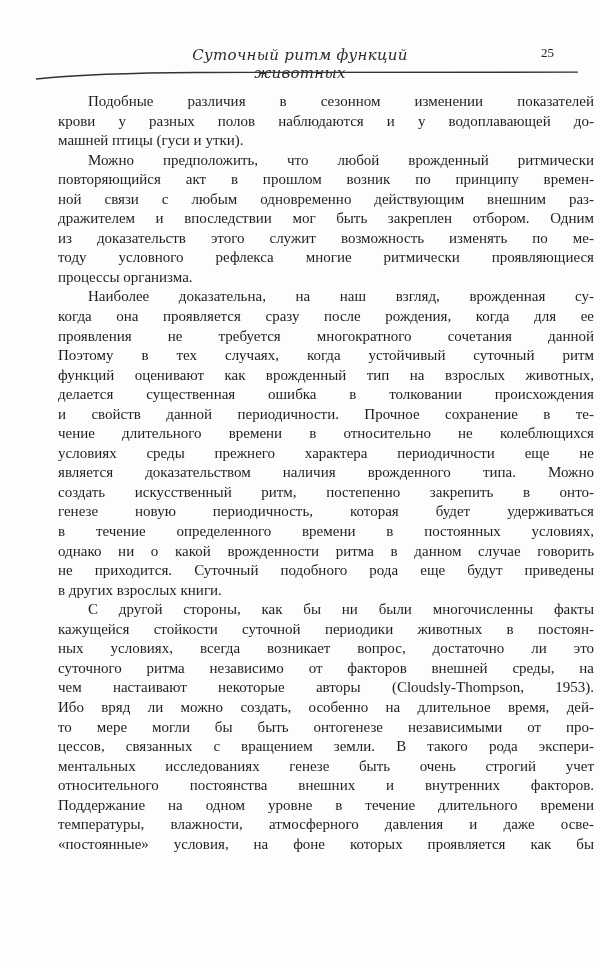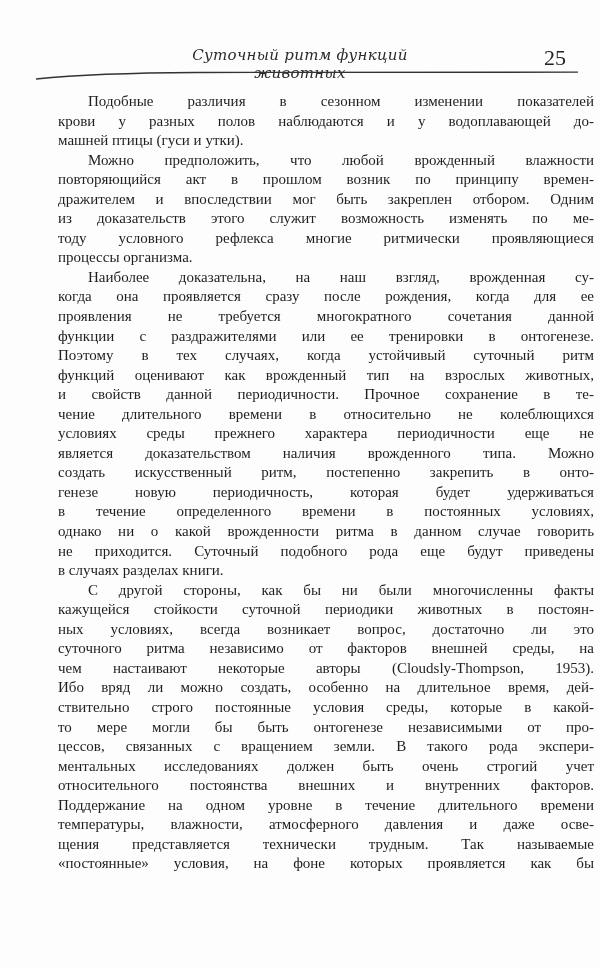--- a/index.html
+++ b/index.html
@@ -5,22 +5,22 @@
   html, body { margin: 0; padding: 0; background: #ffffff; }
   body { width: 600px; height: 967px; position: relative; overflow: hidden; }
   .page { position: absolute; left: 0; top: 0; width: 600px; height: 967px; background: #fdfdfd; }
   .running-head {
     position: absolute; left: 150px; top: 46px; width: 300px;
     text-align: center;
     font-family: "DejaVu Serif", serif; font-style: italic;
     font-size: 15px; color: #2a2a2a; letter-spacing: 0.3px;
   }
   .page-number {
-    position: absolute; left: 536px; top: 45px; width: 30px; text-align: right;
-    font-family: "Liberation Serif", serif; font-size: 22px; color: #222;
+    position: absolute; left: 524px; top: 45px; width: 30px; text-align: right;
+    font-family: "Liberation Serif", serif; font-size: 13px; color: #222;
   }
   .rule {
     position: absolute; left: 36px; top: 71px; width: 542px; height: 10px;
   }
   .body-text {
     position: absolute; left: 32px; top: 92px; width: 536px;
     font-family: "Liberation Serif", serif; font-size: 15px; line-height: 19.55px;
     color: #1e1e1e; text-align: justify; margin-left: 26px;
   }
   .line { display: block; white-space: nowrap; height: 19.55px; text-align: justify; text-align-last: justify; }
@@ -36,53 +36,52 @@
   <svg class="rule" viewBox="0 0 542 10" preserveAspectRatio="none">
     <path d="M0 8 Q 60 2 160 1.5 L 542 1.2" stroke="#333" stroke-width="1.3" fill="none"></path>
   </svg>
 
   <div class="body-text">
 
     <span class="line indent">Подобные различия в сезонном изменении показателей</span>
     <span class="line">крови у разных полов наблюдаются и у водоплавающей до-</span>
     <span class="line last">машней птицы (гуси и утки).</span>
 
-    <span class="line indent">Можно предположить, что любой врожденный влажности</span>
+    <span class="line indent">Можно предположить, что любой врожденный ритмически</span>
     <span class="line">повторяющийся акт в прошлом возник по принципу времен-</span>
+    <span class="line">ной связи с любым одновременно действующим внешним раз-</span>
     <span class="line">дражителем и впоследствии мог быть закреплен отбором. Одним</span>
     <span class="line">из доказательств этого служит возможность изменять по ме-</span>
     <span class="line">тоду условного рефлекса многие ритмически проявляющиеся</span>
     <span class="line last">процессы организма.</span>
 
     <span class="line indent">Наиболее доказательна, на наш взгляд, врожденная су-</span>
     <span class="line">когда она проявляется сразу после рождения, когда для ее</span>
     <span class="line">проявления не требуется многократного сочетания данной</span>
-    <span class="line">функции с раздражителями или ее тренировки в онтогенезе.</span>
     <span class="line">Поэтому в тех случаях, когда устойчивый суточный ритм</span>
     <span class="line">функций оценивают как врожденный тип на взрослых животных,</span>
+    <span class="line">делается существенная ошибка в толковании происхождения</span>
     <span class="line">и свойств данной периодичности. Прочное сохранение в те-</span>
     <span class="line">чение длительного времени в относительно не колеблющихся</span>
     <span class="line">условиях среды прежнего характера периодичности еще не</span>
     <span class="line">является доказательством наличия врожденного типа. Можно</span>
     <span class="line">создать искусственный ритм, постепенно закрепить в онто-</span>
     <span class="line">генезе новую периодичность, которая будет удерживаться</span>
     <span class="line">в течение определенного времени в постоянных условиях,</span>
     <span class="line">однако ни о какой врожденности ритма в данном случае говорить</span>
     <span class="line">не приходится. Суточный подобного рода еще будут приведены</span>
-    <span class="line last">в случаях разделах книги.</span>
+    <span class="line last">в других взрослых книги.</span>
 
     <span class="line indent">С другой стороны, как бы ни были многочисленны факты</span>
     <span class="line">кажущейся стойкости суточной периодики животных в постоян-</span>
     <span class="line">ных условиях, всегда возникает вопрос, достаточно ли это</span>
     <span class="line">суточного ритма независимо от факторов внешней среды, на</span>
     <span class="line">чем настаивают некоторые авторы (Cloudsly-Thompson, 1953).</span>
     <span class="line">Ибо вряд ли можно создать, особенно на длительное время, дей-</span>
-    <span class="line">ствительно строго постоянные условия среды, которые в какой-</span>
     <span class="line">то мере могли бы быть онтогенезе независимыми от про-</span>
     <span class="line">цессов, связанных с вращением земли. В такого рода экспери-</span>
-    <span class="line">ментальных исследованиях должен быть очень строгий учет</span>
+    <span class="line">ментальных исследованиях генезе быть очень строгий учет</span>
     <span class="line">относительного постоянства внешних и внутренних факторов.</span>
     <span class="line">Поддержание на одном уровне в течение длительного времени</span>
     <span class="line">температуры, влажности, атмосферного давления и даже осве-</span>
-    <span class="line">щения представляется технически трудным. Так называемые</span>
     <span class="line">«постоянные» условия, на фоне которых проявляется как бы</span>
   </div>
 </div>
 
 </body></html>

